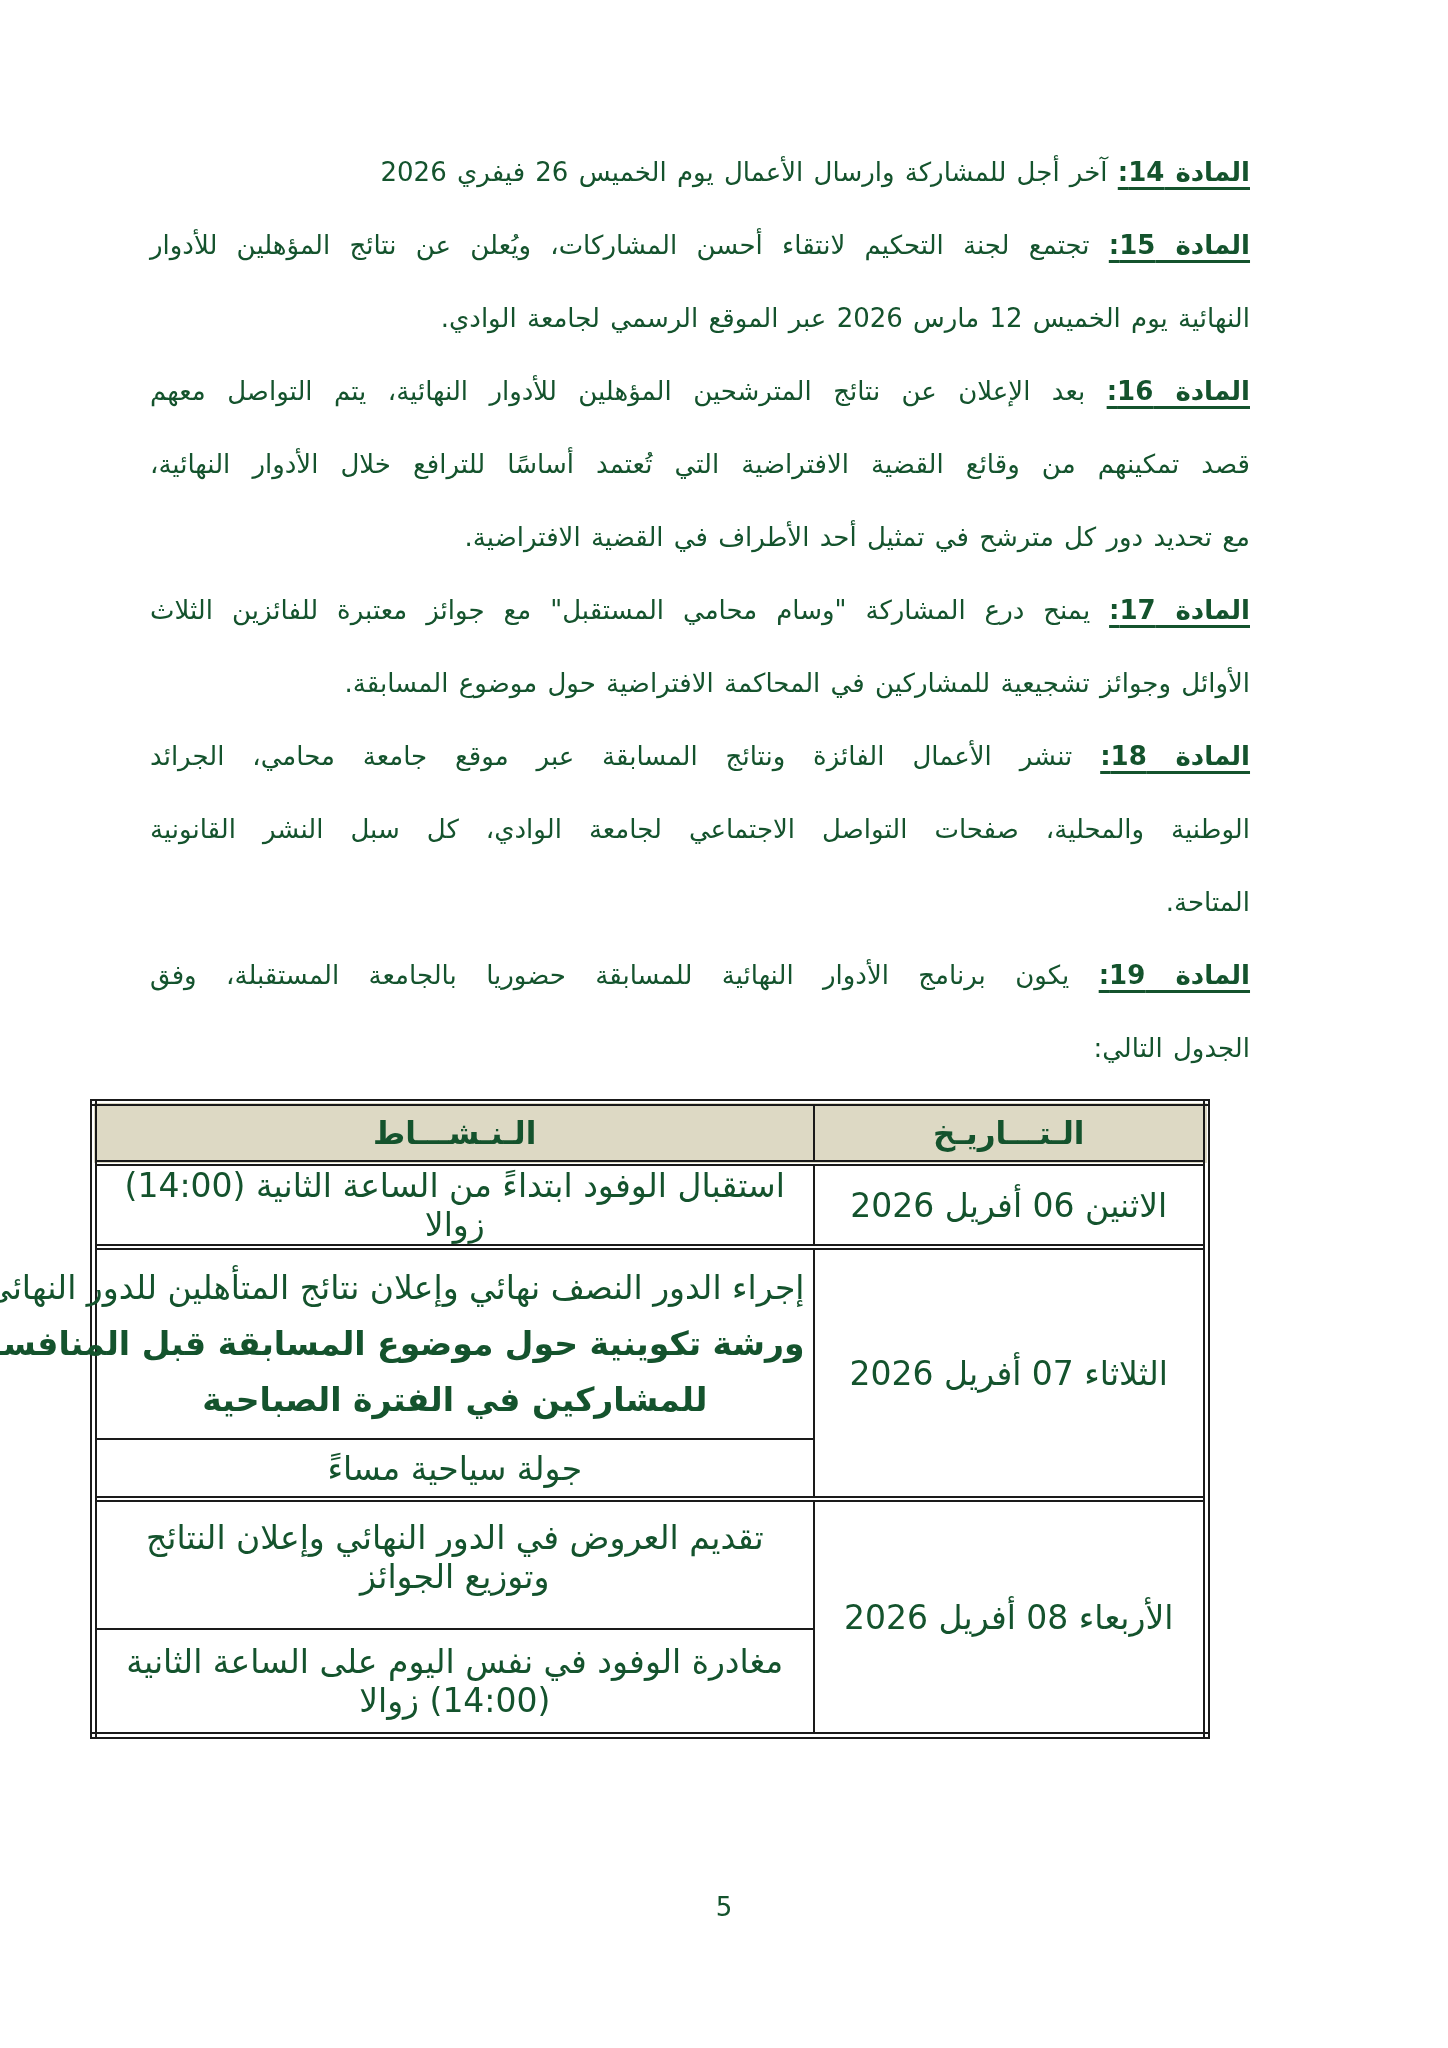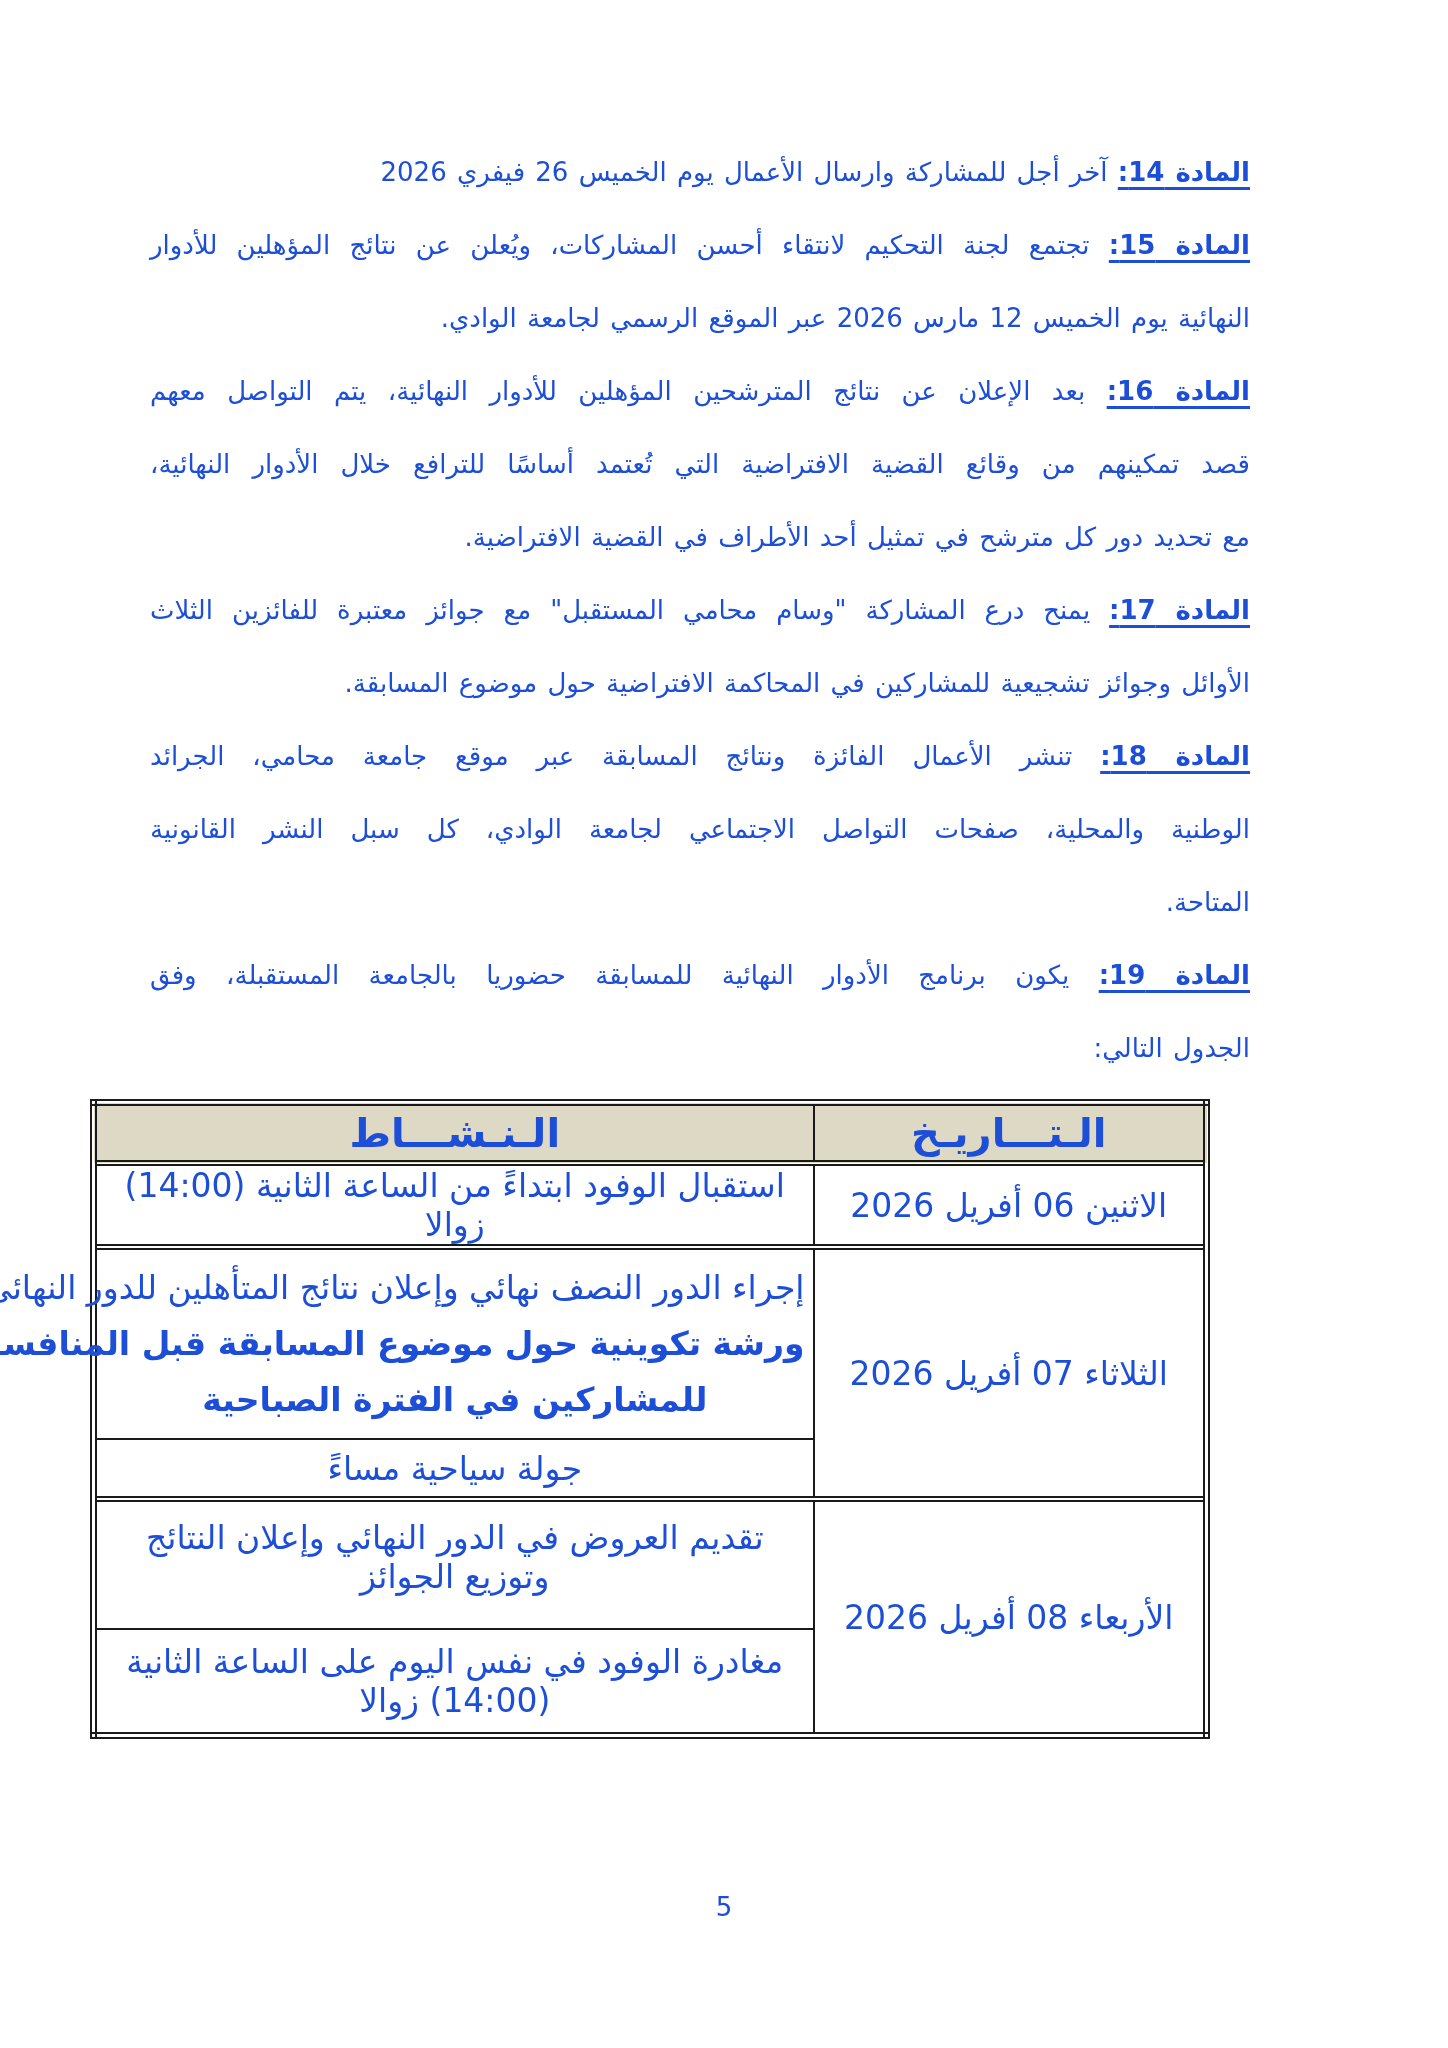--- a/index.html
+++ b/index.html
@@ -1,21 +1,21 @@
 <!DOCTYPE html>
 <html lang="ar" dir="rtl"><head>
 <meta charset="utf-8">
 <style>
   html,body{margin:0;padding:0;background:#9a9a9a;}
   .page{
     position:relative;
     width:1448px;height:2048px;
     margin:0 auto;
     background:#ffffff;
-    color:#1d4ed8;
+    color:#14532d;
     direction:rtl;
     font-family:"DejaVu Sans",sans-serif;
     overflow:hidden;
   }
   .content{
     position:absolute;
     top:136px;
     right:198px;
     width:1100px;
   }
@@ -50,21 +50,21 @@
   .schedule th,.schedule td{
     border:2px solid #1a1a1a;
     text-align:center;
     vertical-align:middle;
     padding:0 8px;
     font-size:33px;
   }
   .schedule thead th{
     background:#ddd9c4;
     height:54px;
-    font-size:40px;
+    font-size:31px;
     font-weight:bold;
     border-bottom:6px double #1a1a1a;
   }
   tr.group-start td{border-top:6px double #1a1a1a;}
   td.r1{height:64px;}
   td.r2a{height:168px;padding:10px 8px;}
   td.r2b{height:56px;}
   td.r3a{height:110px;vertical-align:top;padding-top:16px;}
   td.r3b{height:102px;}
   .tline{

